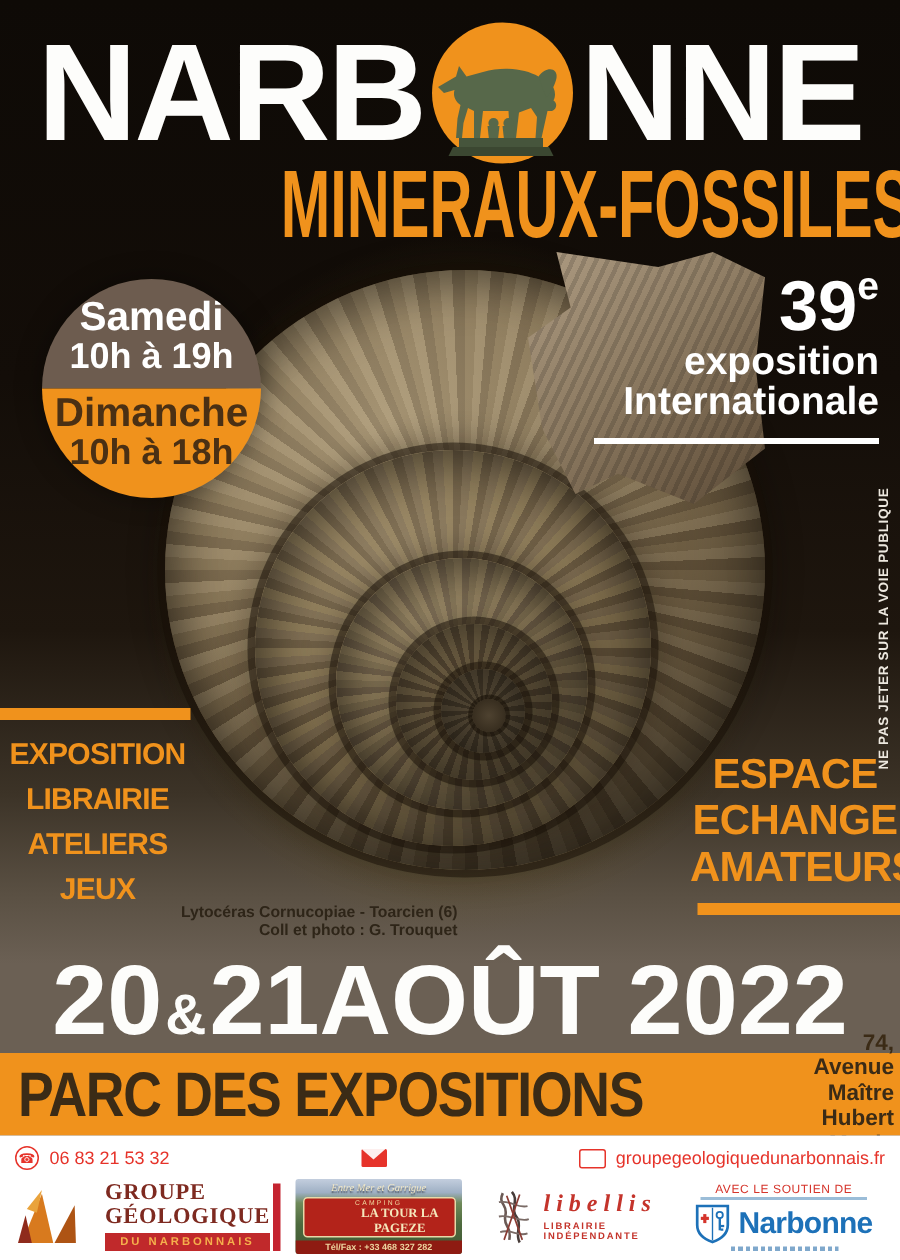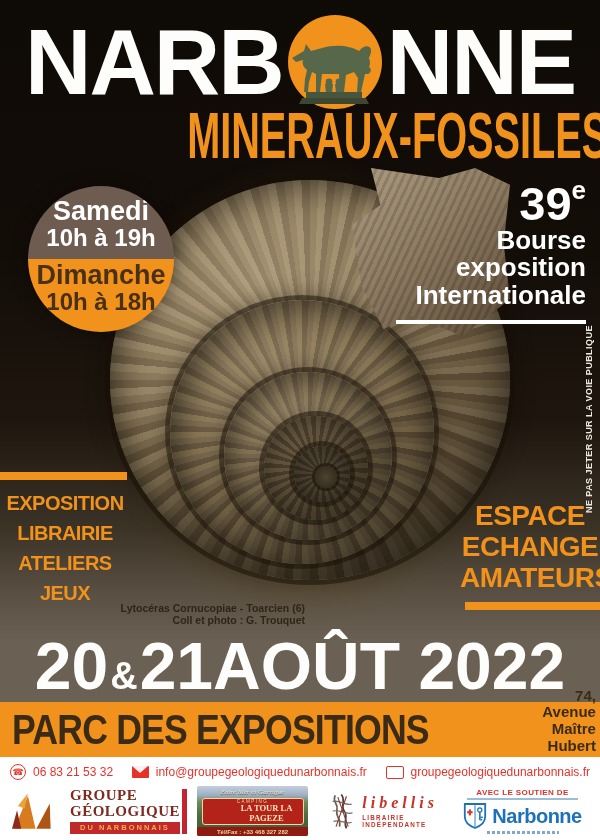--- a/index.html
+++ b/index.html
@@ -119,21 +119,21 @@
     border-radius:3px; padding:0 0 1px 0;}
   .camp-type{ font-size:4.5px; letter-spacing:1.5px; color:#F0D9A0; line-height:1.2;}
   .camp-name{ font-family:"Liberation Serif",serif; font-weight:bold; font-size:8.5px; color:#F5E7BC; line-height:1.1;margin-left:28px;}
   .camp-phone{ position:absolute; bottom:0; left:0; right:0; background:#8E1B12;
     font-size:6px; font-weight:bold; color:#EDD59F; padding:1.5px 0;}
   .logo-libellis{ display:flex; align-items:center; gap:8px; margin-left:22px; width:128px;}
   .lib-name{ font-family:"Liberation Serif",serif; font-style:italic; font-weight:bold;
     color:#C4342B; font-size:16px; letter-spacing:4px; line-height:1.1;}
   .lib-sub{ color:#C4342B; font-size:6.3px; letter-spacing:1.2px; font-weight:bold; margin-top:2px;}
   .logo-city{ margin-left:auto; width:132px; text-align:center;}
-  .city-support{ color:#D5342B; font-size:8px; font-weight:bold; letter-spacing:.4px;}
+  .city-support{ color:#D5342B; font-size:8px; font-weight:normal; letter-spacing:.4px;}
   .city-rule{ height:2px; background:#9BBDD8; margin:1.5px 10px 2px 10px;}
   .city-row{ display:flex; align-items:center; justify-content:center; gap:5px;}
   .city-name{ color:#1D71B8; font-size:20px; font-weight:bold; letter-spacing:-.5px;}
   .city-tagline{ width:72px; height:3px; margin:1px auto 0 auto;
     background:repeating-linear-gradient(90deg,#7FA8CC 0 3px, rgba(0,0,0,0) 3px 5px);}
 </style>
 </head>
 <body>
 
 <div class="poster">
@@ -182,21 +182,20 @@
       <span>10h à 19h</span>
     </div>
     <div class="badge-bottom">
       <b>Dimanche</b>
       <span>10h à 18h</span>
     </div>
   </div>
 
   <div class="edition">
     <div class="ed-num"><span>39</span><sup>e</sup></div>
-    <div class="ed-line">Bourse</div>
     <div class="ed-line">exposition</div>
     <div class="ed-line">Internationale</div>
     <div class="ed-rule"></div>
   </div>
 
   <div class="feat-left">
     <div class="feat-bar"></div>
     <div class="feat-item">EXPOSITION</div>
     <div class="feat-item">LIBRAIRIE</div>
     <div class="feat-item">ATELIERS</div>
@@ -230,21 +229,20 @@
   </div>
 
   <div class="footer">
     <div class="contact-row">
       <div class="c-item">
         <span class="phone-icon">☎</span>
         <span>06 83 21 53 32</span>
       </div>
       <div class="c-item">
         <span class="mail-icon"></span>
-        <span>info@groupegeologiquedunarbonnais.fr</span>
       </div>
       <div class="c-item">
         <span class="web-icon"></span>
         <span>groupegeologiquedunarbonnais.fr</span>
       </div>
     </div>
 
     <div class="logos-row">
 
       <div class="logo-geo">

